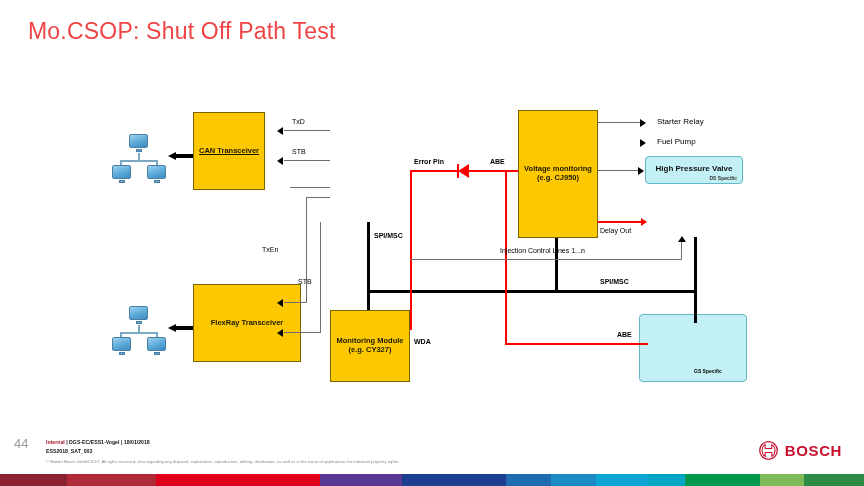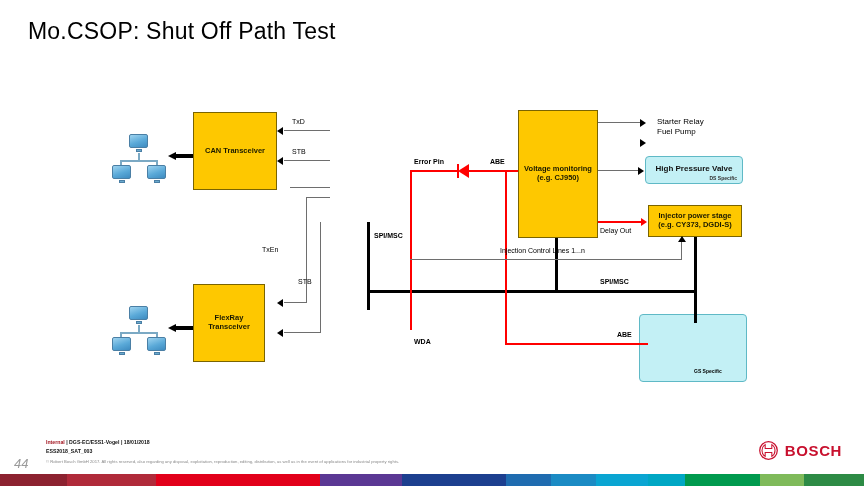--- a/index.html
+++ b/index.html
@@ -7,21 +7,21 @@
     width:864px;height:486px;overflow:hidden;
     background:#ffffff;
     font-family:"Liberation Sans", sans-serif;
     position:relative;
   }
   .slide{position:absolute;inset:0;background:#fff;}
 
   
   .title{
     position:absolute;left:28px;top:18px;
-    font-size:23px;color:#000000;font-weight:400;letter-spacing:.2px;
+    font-size:23px;color:#ef4444;font-weight:400;letter-spacing:.2px;
     white-space:nowrap;
   }
   .subtitle{
     position:absolute;left:28px;top:50px;
     font-size:14.5px;color:#2d6a8a;font-family:"Liberation Serif", serif;
     white-space:nowrap;
   }
 
   
   .canvas{position:absolute;left:0;top:92px;width:864px;height:320px;}
@@ -83,21 +83,21 @@
   .nwire{position:absolute;background:#7ba9c4;}
 
   
   .diode{position:absolute;}
   .diode .tri{position:absolute;left:0;top:0;width:0;height:0;
     border-top:7px solid transparent;border-bottom:7px solid transparent;border-right:11px solid #ff0000;}
   .diode .bar2{position:absolute;left:0;top:0;width:2px;height:14px;background:#ff0000;}
 
   
   .pagenum{
-    position:absolute;left:14px;top:456px;font-size:13px;color:#9b9b9b;font-style:italic;
+    position:absolute;left:14px;top:436px;font-size:13px;color:#9b9b9b;
   }
   .f1{position:absolute;left:46px;top:439px;font-size:5.2px;white-space:nowrap;font-weight:700;}
   .f1 .red{color:#a31621;}
   .f1 .blk2{color:#111;}
   .f2{position:absolute;left:46px;top:448px;font-size:5.2px;color:#111;font-weight:700;white-space:nowrap;}
   .f3{position:absolute;left:46px;top:459px;font-size:4.2px;color:#8a8a8a;white-space:nowrap;}
 
   .bosch{position:absolute;right:22px;top:441px;display:flex;align-items:center;gap:7px;}
   .bosch-word{font-size:15px;font-weight:700;color:#c8102e;letter-spacing:.6px;}
 
@@ -137,39 +137,39 @@
       <div class="hl"></div>
         <div class="bar"></div>
         <div class="hr"></div>
     </div>
     <div class="dbl" style="left:168px;top:232px;width:42px;">
       <div class="hl"></div>
         <div class="bar"></div>
         <div class="hr"></div>
     </div>
 
-    <div class="blk" style="left:193px;top:20px;width:84px;height:78px;">
+    <div class="blk" style="left:193px;top:20px;width:72px;height:78px;text-decoration:underline;">
       <span>CAN Transceiver</span>
     </div>
 
-    <div class="blk" style="left:193px;top:192px;width:72px;height:78px;">
+    <div class="blk" style="left:193px;top:192px;width:108px;height:78px;">
       <span>FlexRay Transceiver</span>
     </div>
 
 
+    <div class="blk" style="left:330px;top:218px;width:80px;height:72px;">
+      <span>Monitoring Module</span>
+      <span>(e.g. CY327)</span>
+    </div>
 
     <div class="blk" style="left:518px;top:18px;width:80px;height:128px;">
       <span>Voltage monitoring</span>
       <span>(e.g. CJ950)</span>
     </div>
 
-    <div class="blk" style="left:648px;top:113px;width:94px;height:32px;">
-      <span>Injector power stage</span>
-      <span>(e.g. CY373, DGDI-S)</span>
-    </div>
 
     <div class="cyan" style="left:645px;top:64px;width:98px;height:28px;">
       <div class="lbl">High Pressure Valve</div>
       <div class="sub">DS Specific</div>
     </div>
 
     <div class="cyan" style="left:639px;top:222px;width:108px;height:68px;"></div>
     <div class="tag" style="left:694px;top:276px;font-size:5px;font-weight:700;">GS Specific</div>
 
     <div class="gl" style="left:284px;top:38px;width:46px;height:1px;"></div>
@@ -223,21 +223,21 @@
     <div class="rl" style="left:410px;top:236px;width:2px;height:2px;"></div>
     <div class="tag-r" style="left:414px;top:246px;">WDA</div>
 
     <div class="line" style="left:367px;top:198px;width:3px;height:20px;"></div>
 
     <div class="gl" style="left:598px;top:30px;width:42px;height:1px;"></div>
     <div class="ah ah-r" style="left:640px;top:27px;"></div>
     <div class="tag" style="left:657px;top:25px;font-size:8px;">Starter Relay</div>
 
     <div class="ah ah-r" style="left:640px;top:47px;"></div>
-    <div class="tag" style="left:657px;top:35px;font-size:8px;">Fuel Pump</div>
+    <div class="tag" style="left:657px;top:45px;font-size:8px;">Fuel Pump</div>
 
     <div class="gl" style="left:598px;top:78px;width:42px;height:1px;"></div>
     <div class="ah ah-r" style="left:638px;top:75px;"></div>
 
     <div class="rl" style="left:598px;top:129px;width:44px;height:2px;"></div>
     <div class="ah ah-rr" style="left:641px;top:126px;"></div>
     <div class="tag" style="left:600px;top:135px;">Delay Out</div>
 
     <div class="gl" style="left:410px;top:167px;width:272px;height:1px;"></div>
     <div class="gl" style="left:681px;top:150px;width:1px;height:18px;"></div>

